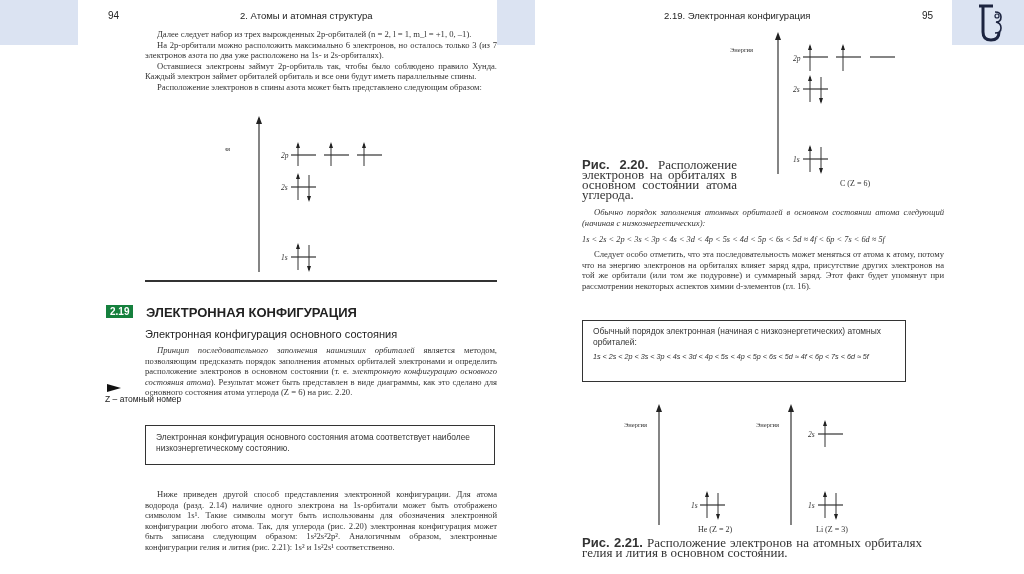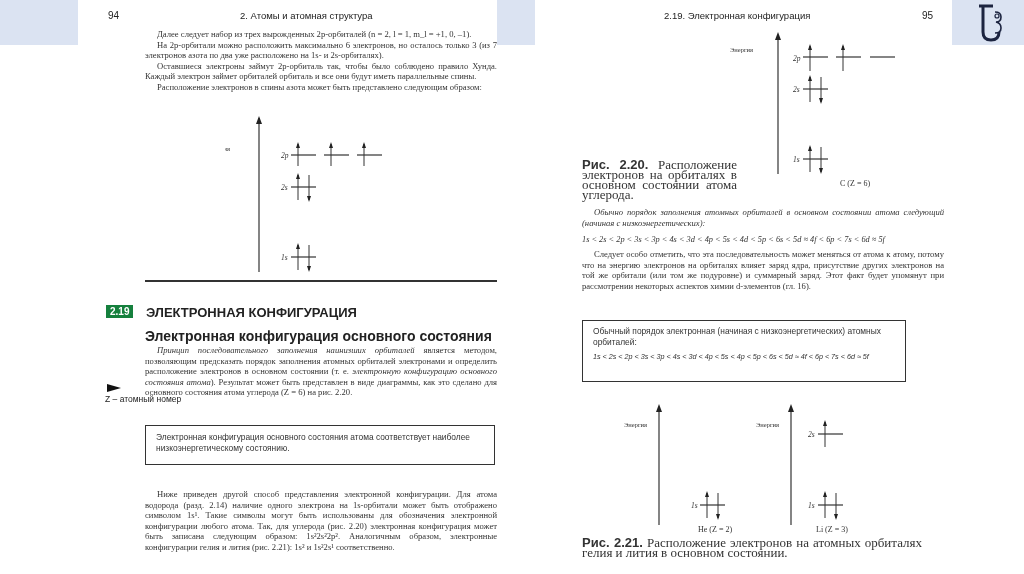--- a/index.html
+++ b/index.html
@@ -8,21 +8,21 @@
   .deco { position:absolute; background:#dbe3f2; }
   .page { position:absolute; top:0; height:574px; }
   .hdr { position:absolute; font-family:"Liberation Sans", sans-serif; font-size:9.5px; color:#222; }
   .pnum { font-weight:normal; font-size:10px; }
   .body { position:absolute; font-size:8.6px; line-height:10.6px; text-align:justify; color:#333; }
   .body p { margin:0; text-indent:12px; }
   .ital { font-style:italic; }
   .sec-badge { position:absolute; background:#15803d; color:#fff; font-family:"Liberation Sans", sans-serif;
                font-weight:bold; font-size:10px; padding:1px 4px; }
   .sec-title { position:absolute; font-family:"Liberation Sans", sans-serif; font-weight:bold; font-size:13px; color:#222; }
-  .sub-title { position:absolute; font-family:"Liberation Sans", sans-serif; font-weight:bold; font-size:14px; color:#222; }
+  .sub-title { position:absolute; font-family:"Liberation Sans", sans-serif; font-weight:normal; font-size:11px; color:#222; }
   .box { position:absolute; border:1.5px solid #333; font-family:"Liberation Sans", sans-serif; font-size:8.4px; line-height:11px; color:#333; }
   .rule { position:absolute; height:1.5px; background:#333; }
   .cap { position:absolute; font-size:13px; line-height:10px; color:#333; text-align:justify; }
   .cap b { font-family:"Liberation Sans", sans-serif; }
   svg text { font-family:"Liberation Serif", serif; fill:#333; }
   .margin-note { position:absolute; font-family:"Liberation Sans", sans-serif; font-size:8.5px; color:#222; }
 </style>
 </head>
 <body>
 

